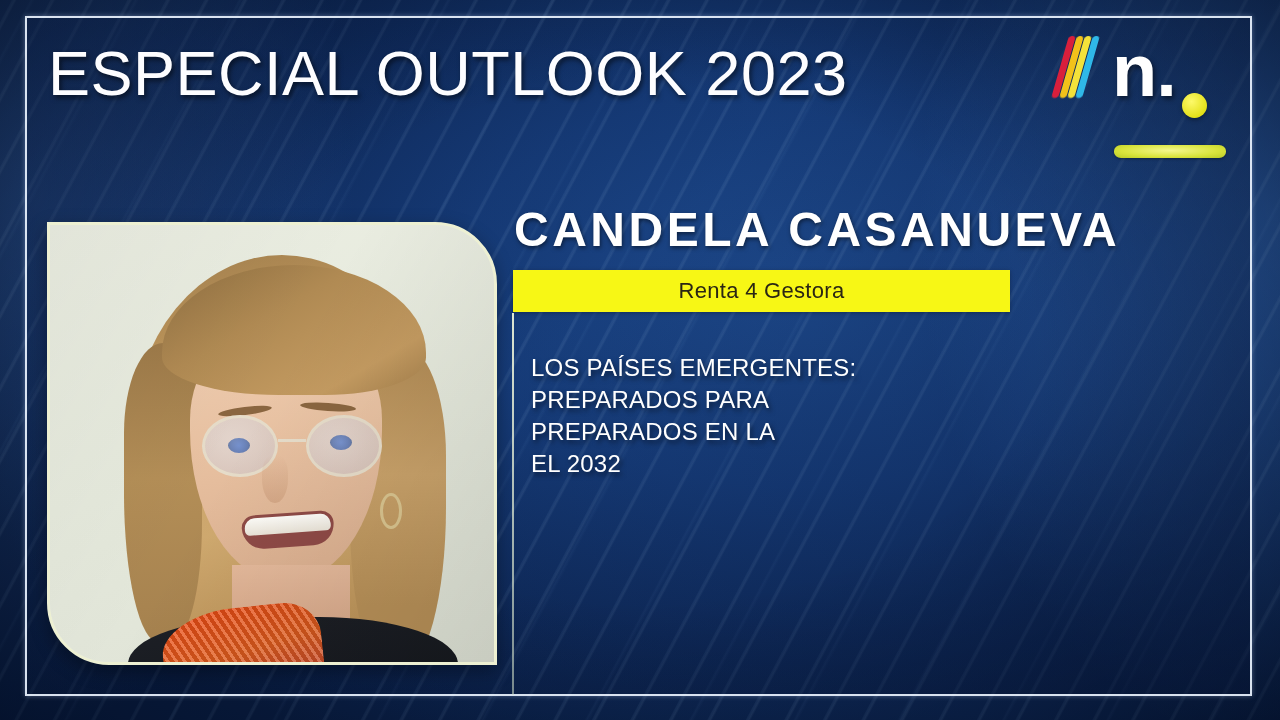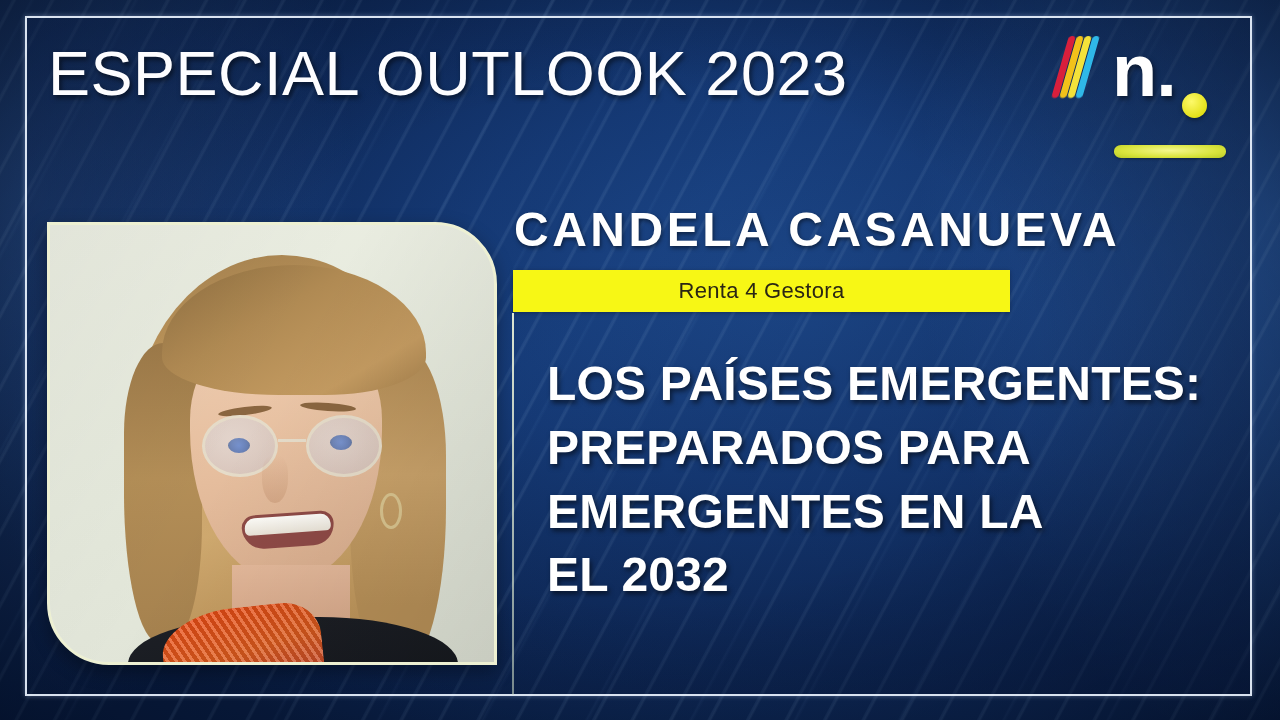--- a/index.html
+++ b/index.html
@@ -307,26 +307,25 @@
     left:512px; top:313px;
     width:2px; height:382px;
     background:linear-gradient(180deg, rgba(232,240,215,0.95), rgba(210,225,200,0.55));
   }
 
   #headline{
     position:absolute;
     left:531px; top:352px;
     width:690px;
     color:#ffffff;
-    font-size:48px;
-    font-weight:bold;
+    font-size:24px;
+    font-weight:normal;
     line-height:1.33;
     letter-spacing:0.2px;
     text-shadow:2px 3px 5px rgba(0,0,0,0.55);
-    margin-left:16px;
   }
   #headline .hl{ display:block; white-space:nowrap; }
 </style>
 </head>
 <body>
 
 <div id="stage">
 
   <div class="glowL"></div>
   <div class="glowR"></div>
@@ -384,17 +383,17 @@
 
   <div id="affiliation-banner">
     <span id="affiliation-text">Renta 4 Gestora</span>
   </div>
 
   <div id="vrule"></div>
 
   <div id="headline">
     <span class="hl">LOS PAÍSES EMERGENTES:</span>
     <span class="hl">PREPARADOS PARA</span>
-    <span class="hl">EMERGENTES EN LA</span>
+    <span class="hl">PREPARADOS EN LA</span>
     <span class="hl">EL 2032</span>
   </div>
 
 </div>
 
 </body></html>

